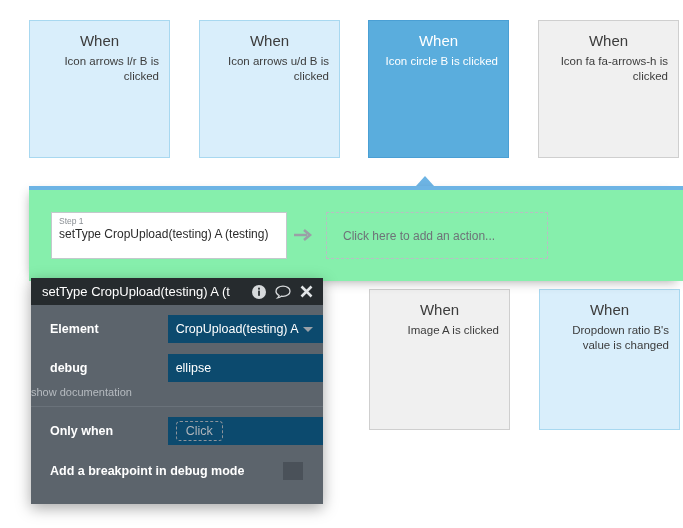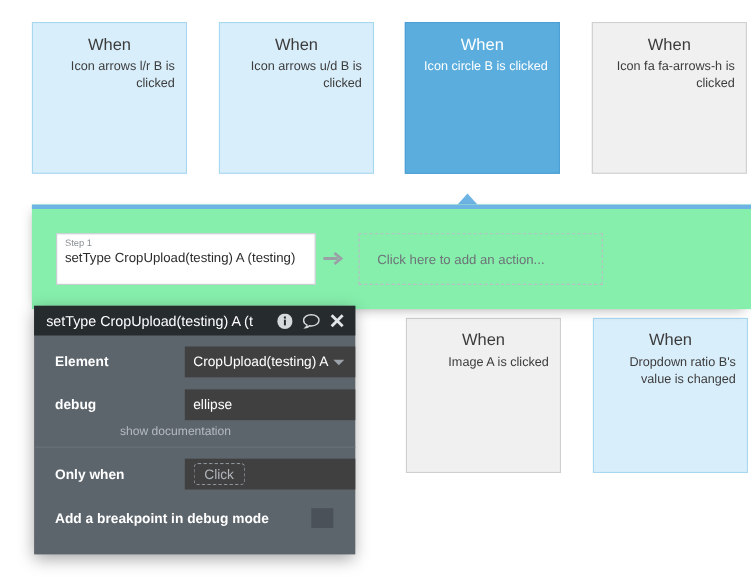--- a/index.html
+++ b/index.html
@@ -173,39 +173,39 @@
   }
   .field-label {
     width: 130px;
     font-size: 12.5px;
     color: #ffffff;
     font-weight: bold;
   }
   .field-input {
     width: 170px;
     height: 28px;
-    background: #404040;
+    background: #0c4a6e;
     display: flex;
     align-items: center;
     padding: 0 8px;
     box-sizing: border-box;
     font-size: 12.5px;
     color: #ffffff;
     position: relative;
   }
   .caret {
     position: absolute;
     right: 10px;
     width: 0; height: 0;
     border-left: 5px solid transparent;
     border-right: 5px solid transparent;
     border-top: 5px solid #9aa1a8;
   }
   .doc-link {
-    text-align: center;
+    text-align: left;
     font-size: 11px;
     color: #b6bbc0;
     padding-right: 35px;
     margin-top: 3px;
     cursor: pointer;
   }
   .divider {
     height: 1px;
     background: #6a727a;
     margin: 8px 0 0 0;

